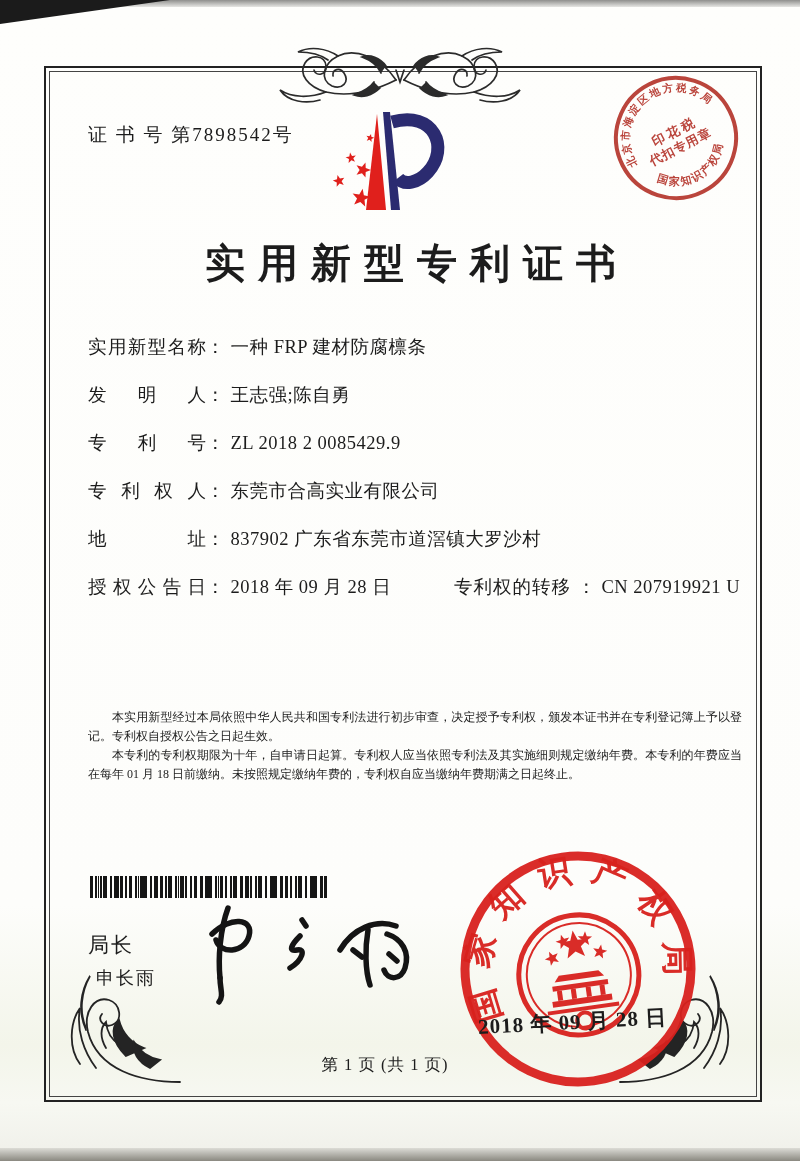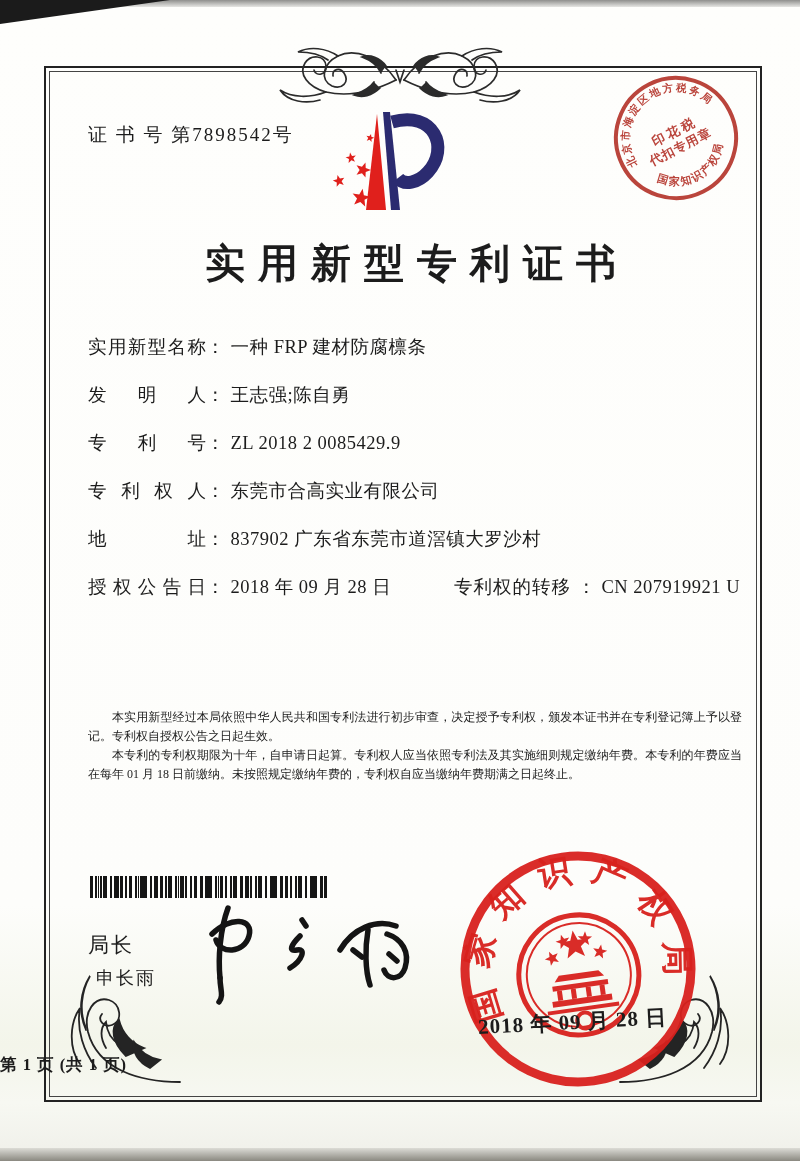--- a/index.html
+++ b/index.html
@@ -46,21 +46,21 @@
       repeating-linear-gradient(90deg,#151515 0 1px,transparent 1px 8px),
       repeating-linear-gradient(90deg,#151515 0 3px,transparent 3px 13px);}
   
   .officer-title{position:absolute;left:88px;top:931px;font-size:21px;letter-spacing:2px;font-family:"Liberation Sans","DejaVu Sans",sans-serif;}
   .officer-name{position:absolute;left:96px;top:966px;font-size:18px;letter-spacing:2px;font-family:"Liberation Sans","DejaVu Sans",sans-serif;}
   .signature{position:absolute;left:190px;top:888px;width:240px;height:128px;}
   
   .seal{position:absolute;left:452px;top:843px;width:252px;height:252px;}
   .seal-date{position:absolute;left:478px;top:1008px;font-size:21px;letter-spacing:1px;
              transform:rotate(-3deg);font-weight:600;}
-  .footer{position:absolute;left:0;top:1054px;width:770px;text-align:left;font-size:16.5px;letter-spacing:1px;font-weight:bold;}
+  .footer{position:absolute;left:0;top:1054px;width:770px;text-align:center;font-size:16.5px;letter-spacing:1px;}
   svg{display:block;}
 </style>
 </head>
 <body>
 
 <div class="page">
 
   <div class="photo-top-band"></div>
   <div class="photo-top-wedge"></div>
   <div class="photo-bottom-band"></div>

